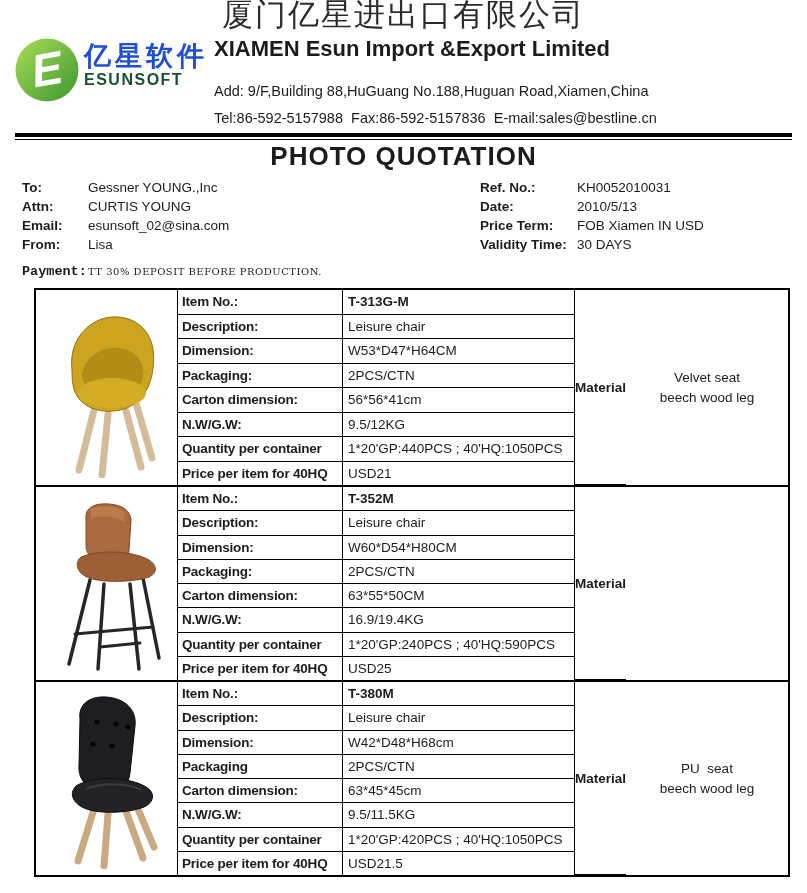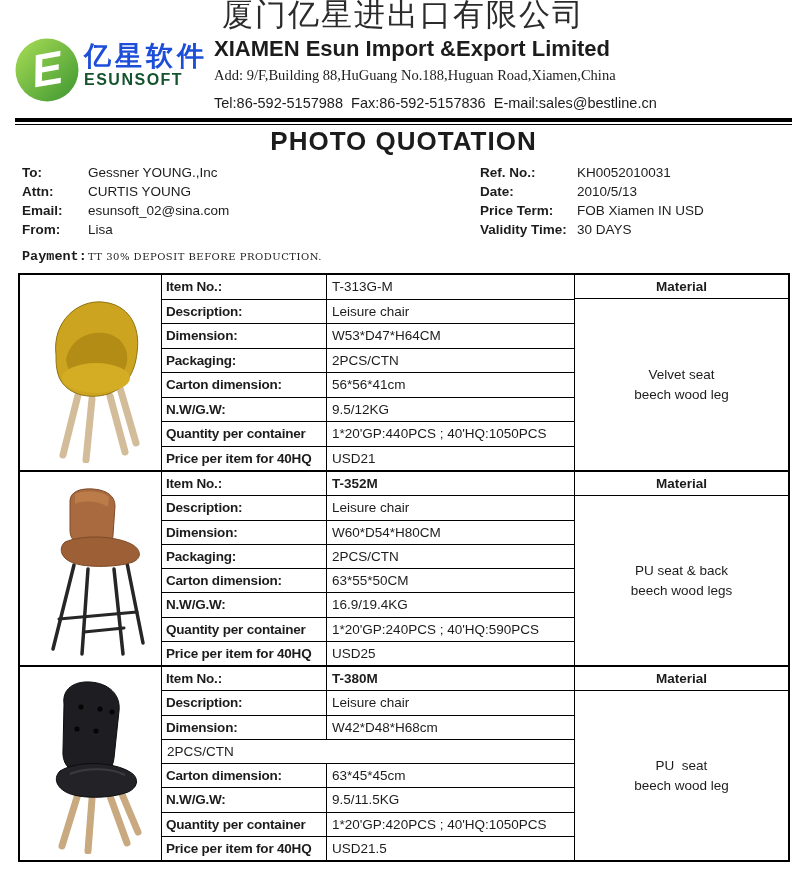--- a/index.html
+++ b/index.html
@@ -9,49 +9,49 @@
   
   .title-cn { text-align:center; font-size:31px; line-height:34px; letter-spacing:2px;
     color:#2b2b2b; margin-top:-2px; white-space:nowrap; }
   .header-row { display:flex; margin:3px 0 0 14px; }
   .logo { width:186px; display:flex; align-items:flex-start; padding-top:2px; }
   .logo-badge { flex:0 0 66px; }
   .logo-text { padding-left:4px; padding-top:4px; }
   .logo-cn { font-size:27px; line-height:30px; letter-spacing:4px; color:#1d4ed8; font-weight:bold; white-space:nowrap; }
   .logo-en { font-size:16px; font-weight:bold; letter-spacing:1.5px; color:#14532d; }
   .company-block { padding-left:14px; padding-top:1px; }
-  .company-en { font-size:22px; font-weight:bold; letter-spacing:0px; margin-bottom:5px; white-space:nowrap; }
-  .address-line { font-size:14.5px; margin-bottom:11px; white-space:nowrap;font-family:Liberation Serif, serif; }
+  .company-en { font-size:22px; font-weight:bold; letter-spacing:0px; margin-bottom:21px; white-space:nowrap; }
+  .address-line { font-size:14.5px; margin-bottom:11px; white-space:nowrap; }
   .contact-line { font-size:14.5px; white-space:pre-wrap; }
 
   .double-rule { margin:7px 15px 0 15px; border-top:4px solid #000; border-bottom:1.5px solid #000; height:7px; }
 
   .doc-title { text-align:center; font-size:26px; font-weight:bold; letter-spacing:1px; margin-top:1px; }
 
   
   .info-grid { display:grid; grid-template-columns:66px 392px 97px auto;
     margin:8px 0 0 22px; row-gap:4px; font-size:13.5px; align-items:baseline; }
   .info-label { font-weight:bold; white-space:nowrap; }
   .info-value { white-space:nowrap; }
   .payment-row { margin:12px 0 0 22px; font-size:13.5px; display:flex; align-items:baseline; }
   .payment-row .info-label { width:66px; flex:0 0 66px;font-family:Liberation Mono, monospace; }
   .payment-value { font-family:"DejaVu Serif", serif; font-size:10px; letter-spacing:0.5px; white-space:nowrap; }
 
   
-  .qtable { margin:9px 17px 0 18px; border:2px solid #000; }
+  .qtable { margin:9px 17px 0 34px; border:2px solid #000; }
   .block { display:grid; grid-template-columns:142px 1fr 214px; height:195px; }
   .block + .block { border-top:2.5px solid #000; }
   .img-cell { border-right:1.5px solid #000; display:flex; align-items:center; justify-content:center; overflow:hidden; }
   .rows { display:flex; flex-direction:column; }
   .rrow { flex:1 1 0; display:grid; grid-template-columns:165px 1fr; border-bottom:1.5px solid #000; min-height:0; }
   .rrow:last-child { border-bottom:none; }
   .rlabel { font-weight:bold; font-size:13.5px; letter-spacing:-0.2px; padding-left:4px;
     border-right:1.5px solid #000; display:flex; align-items:center; white-space:nowrap; overflow:hidden; }
   .rvalue { font-size:13.5px; padding-left:5px; display:flex; align-items:center; white-space:nowrap; overflow:hidden; }
-  .material-col { border-left:1.5px solid #000; display:flex; flex-direction:column; }
+  .material-col { border-left:1.5px solid #000; display:flex; flex-direction:row; }
   .material-head { flex:0 0 24px; border-bottom:1.5px solid #000; display:flex; align-items:center;
     justify-content:center; font-weight:bold; font-size:13.5px; }
   .material-val { flex:1; display:flex; align-items:center; justify-content:center; text-align:center;
     font-size:13.5px; line-height:1.45; white-space:pre-wrap; }
 </style>
 </head>
 <body>
 
 <div class="title-cn">厦门亿星进出口有限公司</div>
 
@@ -122,21 +122,21 @@
           <line x1="94" y1="105" x2="110" y2="160"></line>
         </g>
         <path d="M30,72 C26,38 52,17 76,19 C102,21 115,42 111,70 C109,89 100,105 82,111 C62,117 40,111 33,94 C30,86 30,78 30,72 Z" fill="#cda41f" stroke="#8e7312" stroke-width="1"></path>
         <path d="M40,76 C44,58 60,48 78,50 C94,52 103,65 101,79 C99,93 84,102 68,102 C52,102 42,92 40,76 Z" fill="#b28c15"></path>
         <ellipse cx="70" cy="95" rx="34" ry="15" fill="#d4ad25"></ellipse>
       </svg>
     </div>
     <div class="rows">
       <div class="rrow">
         <div class="rlabel">Item No.:</div>
-        <div class="rvalue" style="font-weight:normal">T-313G-M</div>
+        <div class="rvalue" style="font-weight:bold">T-313G-M</div>
       </div>
       <div class="rrow">
         <div class="rlabel">Description:</div>
         <div class="rvalue">Leisure chair</div>
       </div>
       <div class="rrow">
         <div class="rlabel">Dimension:</div>
         <div class="rvalue">W53*D47*H64CM</div>
       </div>
       <div class="rrow">
@@ -214,22 +214,20 @@
         <div class="rlabel">Quantity per container</div>
         <div class="rvalue">1*20'GP:240PCS ; 40'HQ:590PCS</div>
       </div>
       <div class="rrow">
         <div class="rlabel">Price per item for 40HQ</div>
         <div class="rvalue">USD25</div>
       </div>
     </div>
     <div class="material-col">
       <div class="material-head">Material</div>
-      <div class="material-val">PU seat &amp; back
-beech wood legs</div>
     </div>
   </div>
 
   <div class="block">
     <div class="img-cell">
       <svg width="130" height="180" viewBox="0 0 130 180">
         <g stroke="#c9aa80" stroke-width="7" stroke-linecap="round">
           <line x1="52" y1="120" x2="36" y2="172"></line>
           <line x1="66" y1="125" x2="62" y2="177"></line>
           <line x1="84" y1="122" x2="101" y2="169"></line>
@@ -254,20 +252,21 @@
       </div>
       <div class="rrow">
         <div class="rlabel">Description:</div>
         <div class="rvalue">Leisure chair</div>
       </div>
       <div class="rrow">
         <div class="rlabel">Dimension:</div>
         <div class="rvalue">W42*D48*H68cm</div>
       </div>
       <div class="rrow">
+        <div class="rlabel">Packaging</div>
         <div class="rvalue">2PCS/CTN</div>
       </div>
       <div class="rrow">
         <div class="rlabel">Carton dimension:</div>
         <div class="rvalue">63*45*45cm</div>
       </div>
       <div class="rrow">
         <div class="rlabel">N.W/G.W:</div>
         <div class="rvalue">9.5/11.5KG</div>
       </div>

